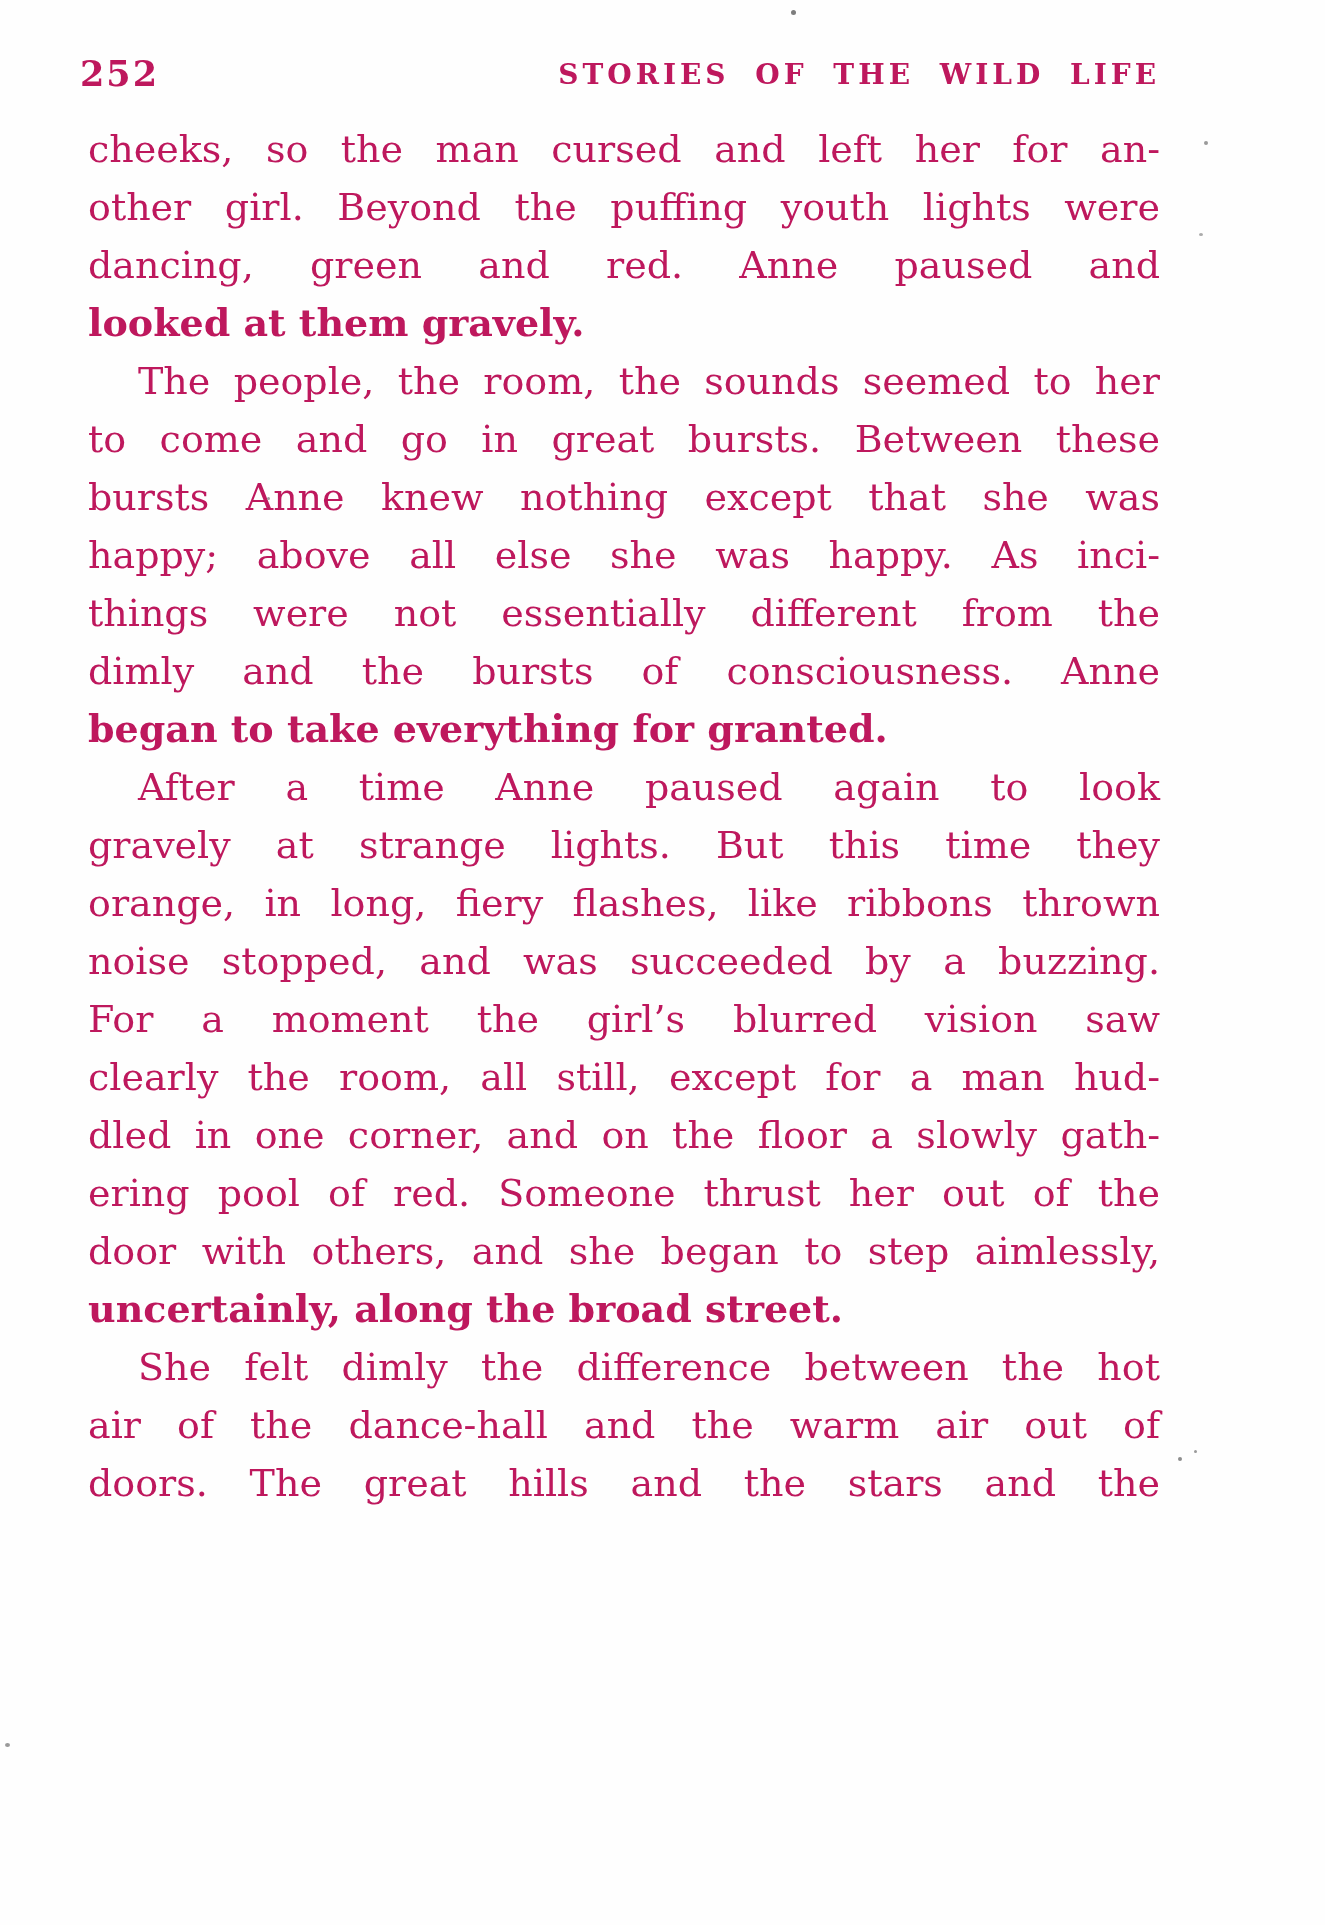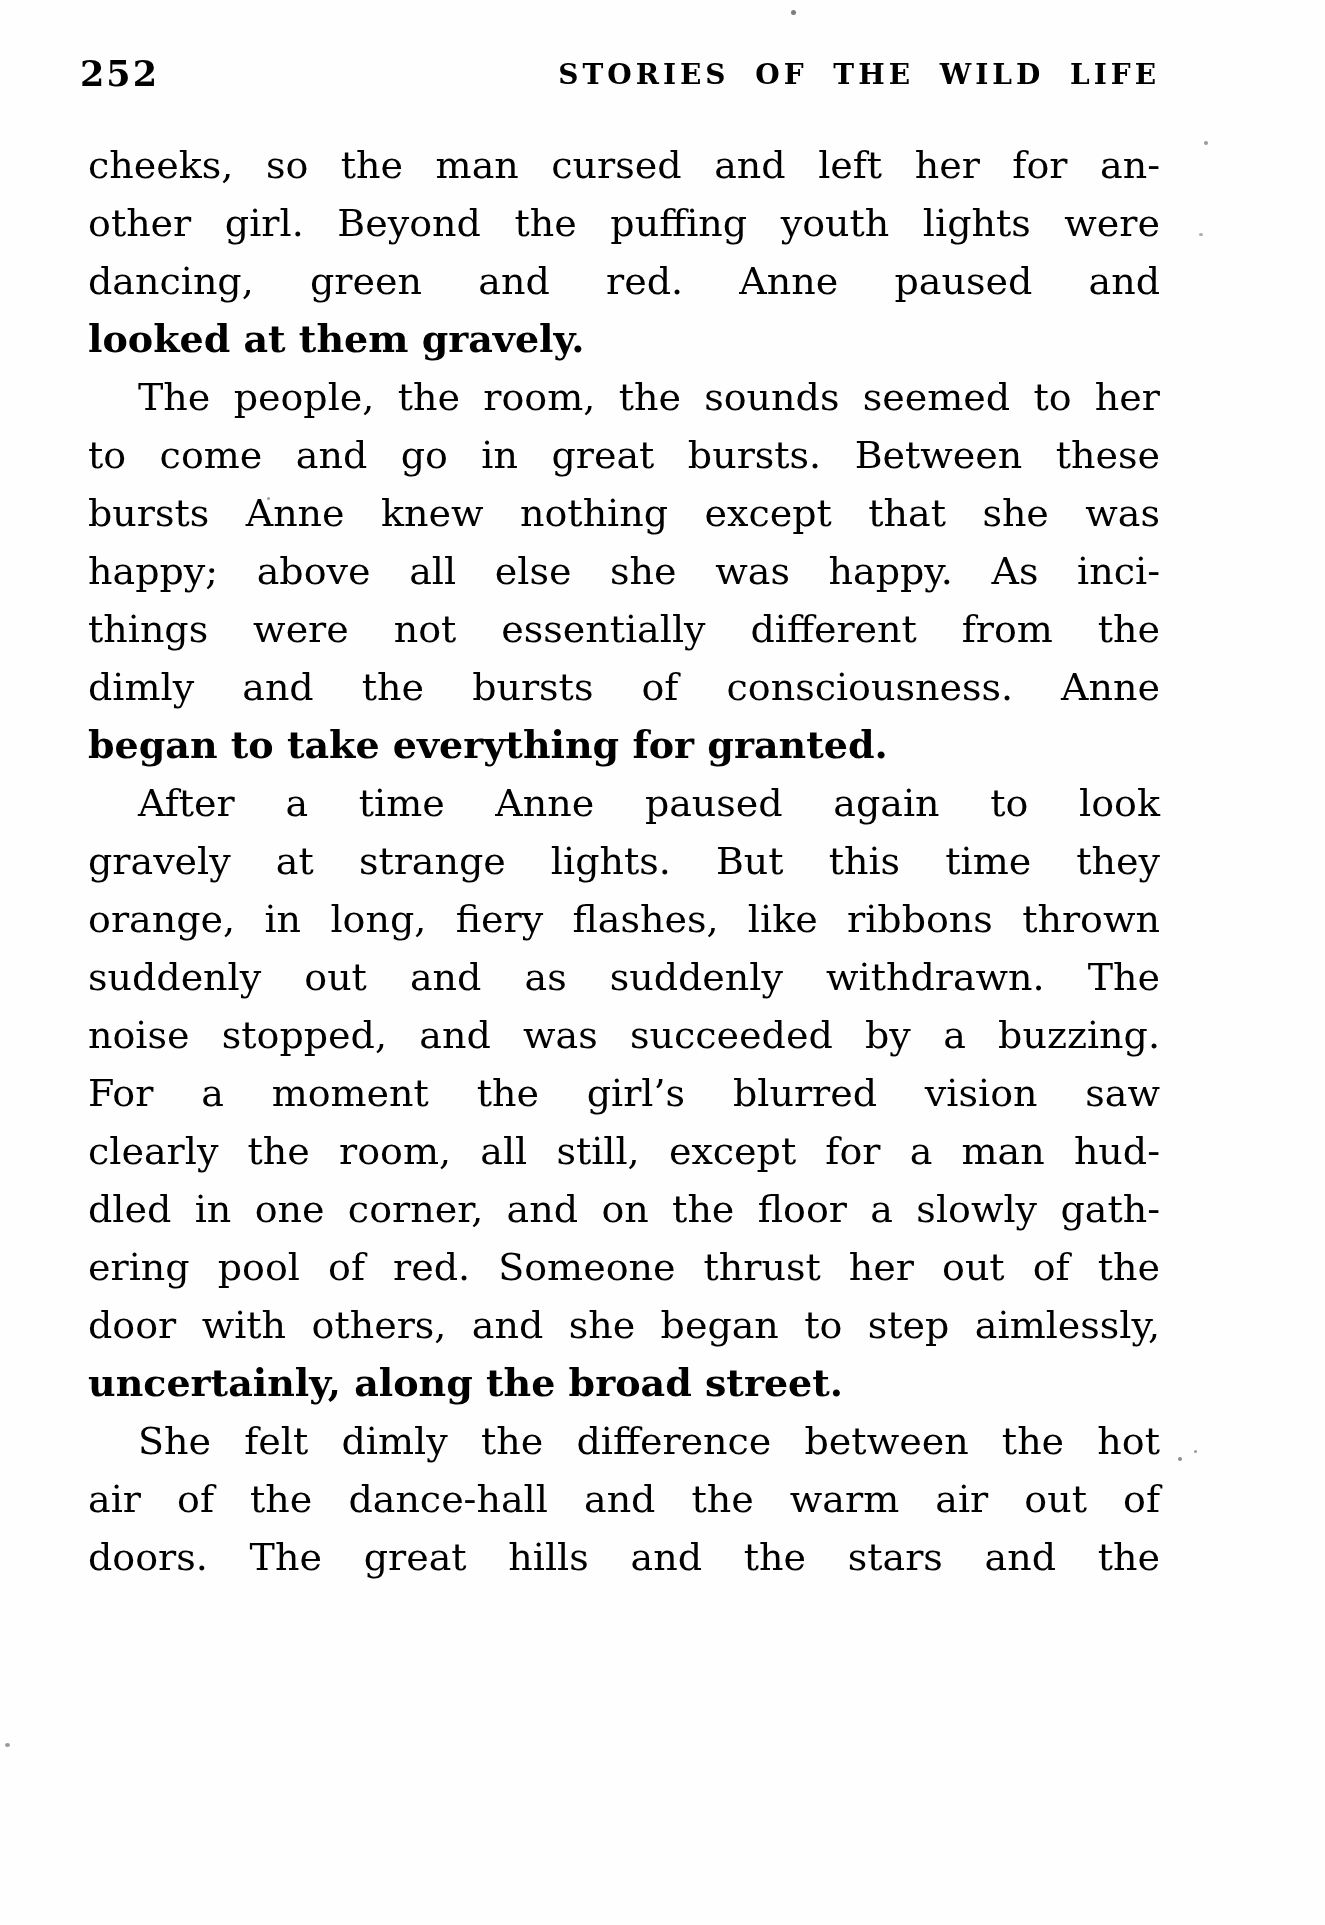--- a/index.html
+++ b/index.html
@@ -5,21 +5,21 @@
   html, body {
     margin: 0;
     padding: 0;
     background: #ffffff;
   }
   .page {
     position: relative;
     width: 1325px;
     height: 1925px;
     background: #fefefe;
-    color: #000000;
+    color: #be185d;
     font-family: "DejaVu Serif", "Liberation Serif", serif;
     overflow: hidden;
   }
   .content {
     position: absolute;
     left: 88px;
     top: 50px;
     width: 1072px;
   }
   .running-head {
@@ -37,21 +37,21 @@
   .head-title {
     display: block;
     text-align: right;
     font-size: 28px;
     font-weight: 700;
     letter-spacing: 4px;
     word-spacing: 12px;
     padding-top: 8px;
   }
   .text-block {
-    margin-top: 40px;
+    margin-top: 24px;
   }
   .para { margin: 0; }
   .line {
     font-size: 38px;
     line-height: 58px;
     text-align: justify;
     text-align-last: justify;
     white-space: nowrap;
     
     white-space: normal;
@@ -103,21 +103,20 @@
         <div class="line">happy; above all else she was happy. As inci-</div>
         <div class="line">things were not essentially different from the</div>
         <div class="line">dimly and the bursts of consciousness. Anne</div>
         <div class="line last">began to take everything for granted.</div>
       </div>
 
       <div class="para indent">
         <div class="line">After a time Anne paused again to look</div>
         <div class="line">gravely at strange lights. But this time they</div>
         <div class="line">orange, in long, fiery flashes, like ribbons thrown</div>
-        <div class="line">suddenly out and as suddenly withdrawn. The</div>
         <div class="line">noise stopped, and was succeeded by a buzzing.</div>
         <div class="line">For a moment the girl’s blurred vision saw</div>
         <div class="line">clearly the room, all still, except for a man hud-</div>
         <div class="line">dled in one corner, and on the floor a slowly gath-</div>
         <div class="line">ering pool of red. Someone thrust her out of the</div>
         <div class="line">door with others, and she began to step aimlessly,</div>
         <div class="line last">uncertainly, along the broad street.</div>
       </div>
 
       <div class="para indent">

